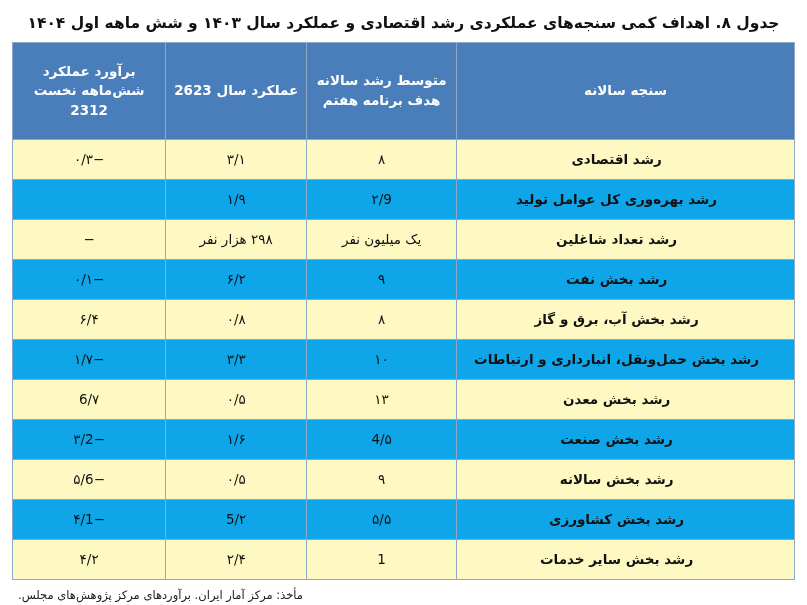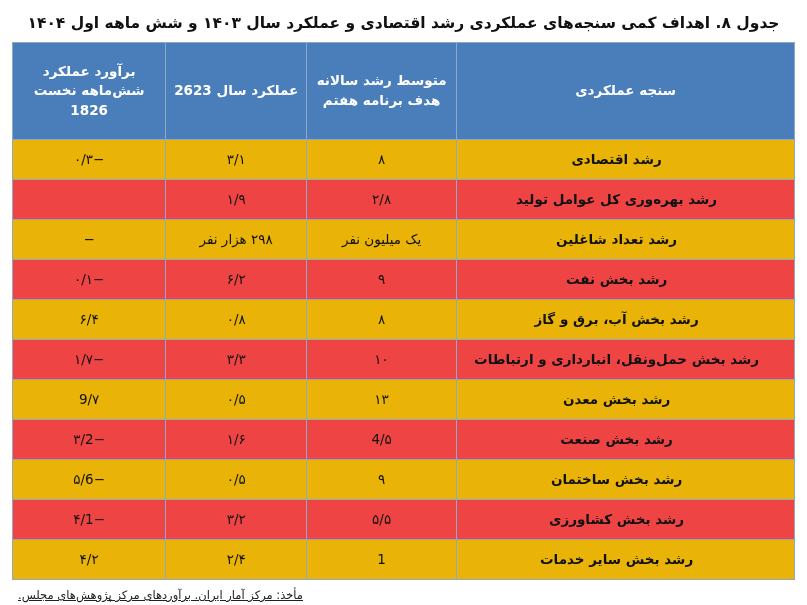--- a/index.html
+++ b/index.html
@@ -53,25 +53,25 @@
     line-height: 1.45;
     border-color: #3f6ea6;
     font-size: 13.5px;
   }
   tbody td {
     height: 35px;
     padding: 2px 6px;
     line-height: 1.3;
   }
   tbody tr.odd td {
-    background: #eab308;
+    background: #fef9c3;
     margin-left: 45px;
   }
   tbody tr.even td {
-    background: #ef4444;
+    background: #0ea5e9;
   }
   td.indicator {
     text-align: right;
     padding-right: 24px;
     font-weight: bold;
     color: #111111;
     font-size: 13.5px;
   }
   td.value {
     font-weight: normal;
@@ -81,55 +81,54 @@
   .col-target    { width: 19.2%; }
   .col-perf1403  { width: 18.0%; }
   .col-est1404   { width: 19.6%; }
   .source-note {
     margin-top: 8px;
     text-align: left;
     font-size: 11.5px;
     color: #222222;
     direction: rtl;
     padding-left: 6px;
-    text-decoration: underline;
   }
 </style>
 </head>
 <body>
 
 <div class="page">
 
   <div class="doc-title">جدول ۸. اهداف کمی سنجه‌های عملکردی رشد اقتصادی و عملکرد سال ۱۴۰۳ و شش ماهه اول ۱۴۰۴</div>
 
   <table class="data-table">
     <colgroup>
       <col class="col-indicator">
       <col class="col-target">
       <col class="col-perf1403">
       <col class="col-est1404">
     </colgroup>
     <thead>
       <tr>
-        <th>سنجه عملکردی</th>
+        <th>سنجه سالانه</th>
         <th>متوسط رشد سالانه هدف برنامه هفتم</th>
         <th>عملکرد سال 2623</th>
-        <th>برآورد عملکرد شش‌ماهه نخست 1826</th>
+        <th>برآورد عملکرد شش‌ماهه نخست 2312</th>
       </tr>
     </thead>
     <tbody>
       <tr class="odd">
         <td class="indicator">رشد اقتصادی</td>
         <td class="value">۸</td>
         <td class="value">۳/۱</td>
         <td class="value">−۰/۳</td>
       </tr>
       <tr class="even">
         <td class="indicator">رشد بهره‌وری کل عوامل تولید</td>
-        <td class="value">۲/۸</td>
+        <td class="value">۲/9</td>
         <td class="value">۱/۹</td>
         <td class="value"></td>
       </tr>
       <tr class="odd">
         <td class="indicator">رشد تعداد شاغلین</td>
         <td class="value">یک میلیون نفر</td>
         <td class="value">۲۹۸ هزار نفر</td>
         <td class="value">−</td>
       </tr>
       <tr class="even">
@@ -147,38 +146,38 @@
       <tr class="even">
         <td class="indicator">رشد بخش حمل‌ونقل، انبارداری و ارتباطات</td>
         <td class="value">۱۰</td>
         <td class="value">۳/۳</td>
         <td class="value">−۱/۷</td>
       </tr>
       <tr class="odd">
         <td class="indicator">رشد بخش معدن</td>
         <td class="value">۱۳</td>
         <td class="value">۰/۵</td>
-        <td class="value">9/۷</td>
+        <td class="value">6/۷</td>
       </tr>
       <tr class="even">
         <td class="indicator">رشد بخش صنعت</td>
         <td class="value">4/۵</td>
         <td class="value">۱/۶</td>
         <td class="value">−۳/2</td>
       </tr>
       <tr class="odd">
-        <td class="indicator">رشد بخش ساختمان</td>
+        <td class="indicator">رشد بخش سالانه</td>
         <td class="value">۹</td>
         <td class="value">۰/۵</td>
         <td class="value">−۵/6</td>
       </tr>
       <tr class="even">
         <td class="indicator">رشد بخش کشاورزی</td>
         <td class="value">۵/۵</td>
-        <td class="value">۳/۲</td>
+        <td class="value">5/۲</td>
         <td class="value">−۴/1</td>
       </tr>
       <tr class="odd">
         <td class="indicator">رشد بخش سایر خدمات</td>
         <td class="value">1</td>
         <td class="value">۲/۴</td>
         <td class="value">۴/۲</td>
       </tr>
     </tbody>
   </table>

